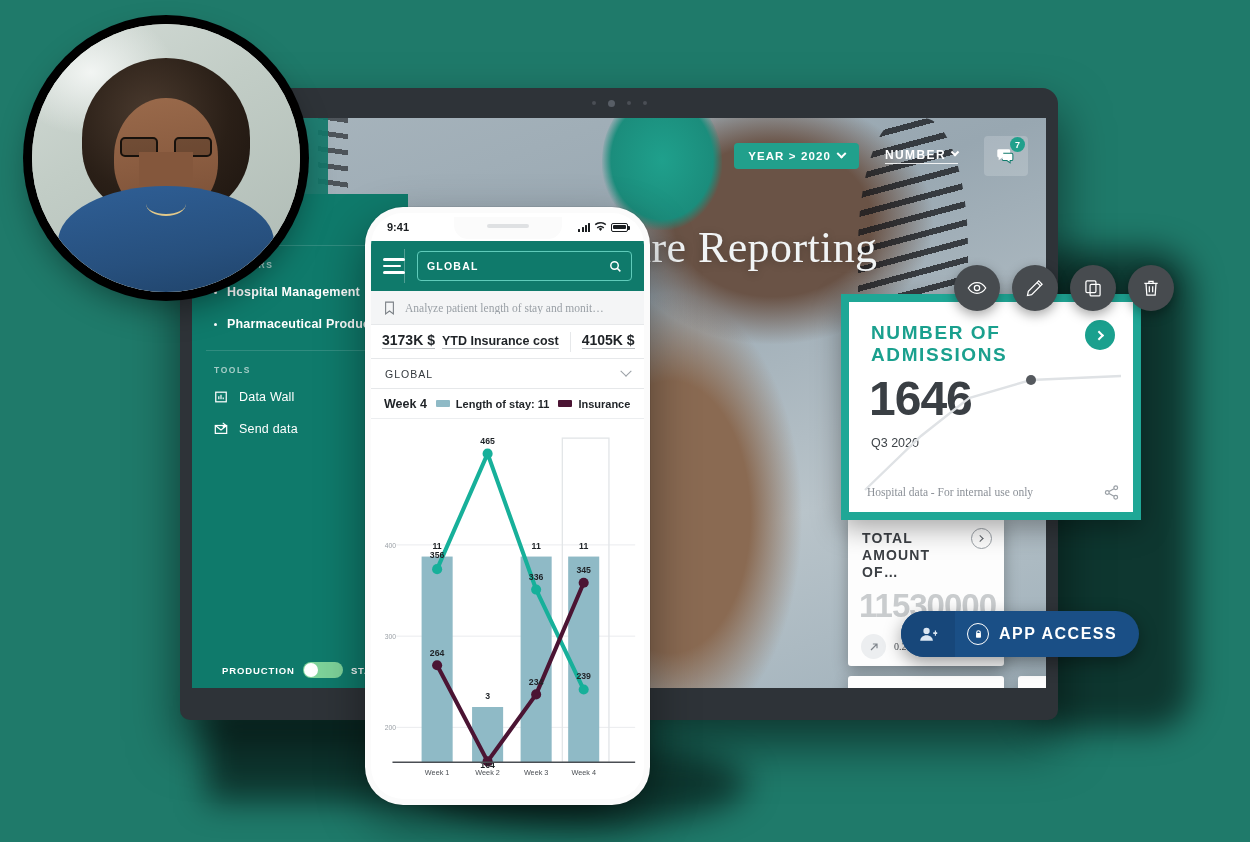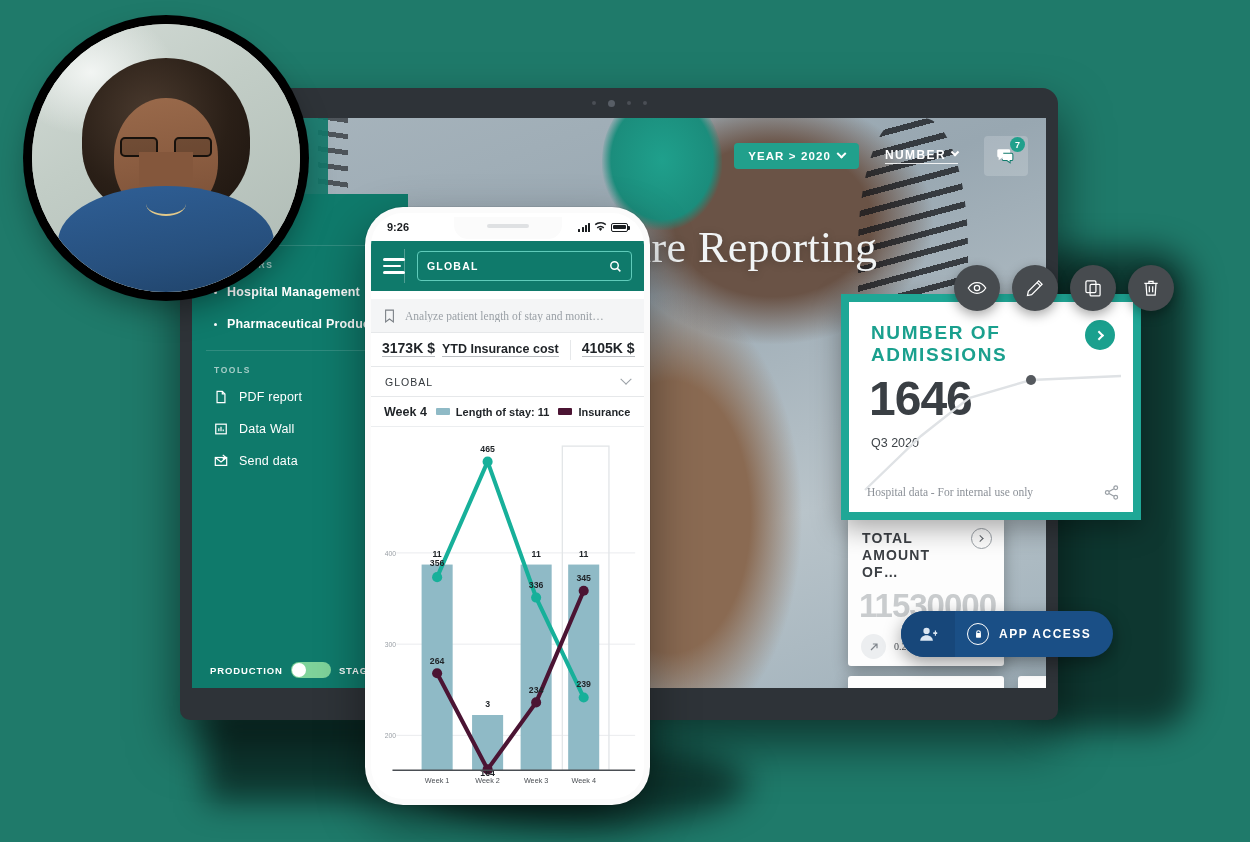--- a/index.html
+++ b/index.html
@@ -161,21 +161,21 @@
     padding: 9px 0 9px 22px;
     font-size: 12.5px; letter-spacing: .2px;
   }
   .side-tool-item .ticon {
     width: 14px; height: 14px; flex: none;
     display: flex; align-items: center; justify-content: center;
   }
   .side-tool-item .ticon svg { width: 14px; height: 14px; stroke: #fff; fill: none; stroke-width: 1.4; }
 
   #env-toggle-row {
-    position: absolute; left: 0; bottom: 10px; width: 100%;
+    position: absolute; left: 12px; bottom: 10px; width: 100%;
     display: flex; align-items: center; gap: 8px;
     padding-left: 18px;
     font-size: 9.5px; font-weight: bold; letter-spacing: .9px;
   }
   #env-switch {
     width: 40px; height: 16px; border-radius: 9px;
     background: #7ed39a; position: relative; flex: none;
   }
   #env-knob {
     position: absolute; left: 1px; top: 1px;
@@ -313,21 +313,21 @@
   }
   #app-access-left svg { width: 19px; height: 19px; fill: #dbe6f2; }
   #app-access-lock {
     width: 22px; height: 22px; border-radius: 50%;
     border: 1.8px solid #fff;
     display: flex; align-items: center; justify-content: center;
     margin: 0 10px 0 12px;
   }
   #app-access-lock svg { width: 11px; height: 11px; fill: #fff; }
   #app-access-label {
-    color: #fff; font-size: 12px; font-weight: bold; letter-spacing: 1.5px;
+    color: #fff; font-size: 16px; font-weight: bold; letter-spacing: 1.5px;
     white-space: nowrap;
   }
 
   
   #phone-device {
     position: absolute;
     left: 365px; top: 207px;
     width: 285px; height: 598px;
     background: #fbfbfb;
     border-radius: 38px;
@@ -376,21 +376,20 @@
     flex: 1; height: 30px; border: 1.8px solid #5fcbba; border-radius: 4px;
     display: flex; align-items: center; padding: 0 9px;
   }
   #phone-search-value { flex: 1; color: #fff; font-size: 10.5px; font-weight: bold; letter-spacing: 1.2px; }
   #phone-search svg { width: 13px; height: 13px; stroke: #fff; fill: none; stroke-width: 1.8; }
 
   #phone-desc-row {
     height: 34px; background: #f4f5f6;
     display: flex; align-items: center; gap: 9px; padding: 0 12px;
     border-bottom: 1px solid #e6e8ea;
-    margin-top: 8px;
   }
   #phone-desc-row svg { width: 13px; height: 14px; stroke: #7b8086; fill: none; stroke-width: 1.4; flex: none; }
   #phone-desc-text {
     font-family: "Liberation Serif", serif;
     font-size: 11.5px; color: #9aa0a6; white-space: nowrap; overflow: hidden;
   }
 
   #phone-kpi-strip {
     height: 34px; display: flex; align-items: center;
     border-bottom: 1px solid #e6e8ea; overflow: hidden;
@@ -544,29 +543,20 @@
           <span class="dot"></span>
           <span>Pharmaceutical Product</span>
         </div>
 
         <div class="side-divider" style="margin-top:10px;"></div>
         <div class="side-section-label">Tools</div>
 
         <div class="side-tool-item">
           <span class="ticon">
             <svg viewBox="0 0 16 16">
-                <path d="M3.5 1.5h6l3 3v10h-9z"></path>
-                <path d="M9.5 1.5v3h3"></path>
-              </svg>
-          </span>
-          <span>PDF report</span>
-        </div>
-        <div class="side-tool-item">
-          <span class="ticon">
-            <svg viewBox="0 0 16 16">
                 <rect x="2" y="2.5" width="12" height="11"></rect>
                 <path d="M5.5 10.5V7M8 10.5V5.5M10.5 10.5V8.5"></path>
               </svg>
           </span>
           <span>Data Wall</span>
         </div>
         <div class="side-tool-item">
           <span class="ticon">
             <svg viewBox="0 0 16 16">
                 <rect x="1.5" y="4" width="13" height="9"></rect>
@@ -689,21 +679,21 @@
     </div>
     <div id="app-access-label">APP ACCESS</div>
   </div>
 
   <div id="phone-device">
     <div id="phone-screen">
       <div id="phone-notch"></div>
       <div id="phone-speaker"></div>
 
       <div id="phone-statusbar">
-        <span id="phone-time">9:26</span>
+        <span id="phone-time">9:41</span>
         <span id="phone-status-icons">
           <span class="sig-bars">
               <i></i>
               <i></i>
               <i></i>
               <i></i>
             </span>
           <svg viewBox="0 0 16 12" style="width:13px;height:10px;fill:#1a1d20;">
             <path d="M8 11l2.2-2.7a3.3 3.3 0 00-4.4 0z"></path>
               <path d="M8 6.4c1.3 0 2.5.5 3.4 1.3l1.2-1.5A7 7 0 008 4.4a7 7 0 00-4.6 1.8l1.2 1.5A5 5 0 018 6.4z"></path>

